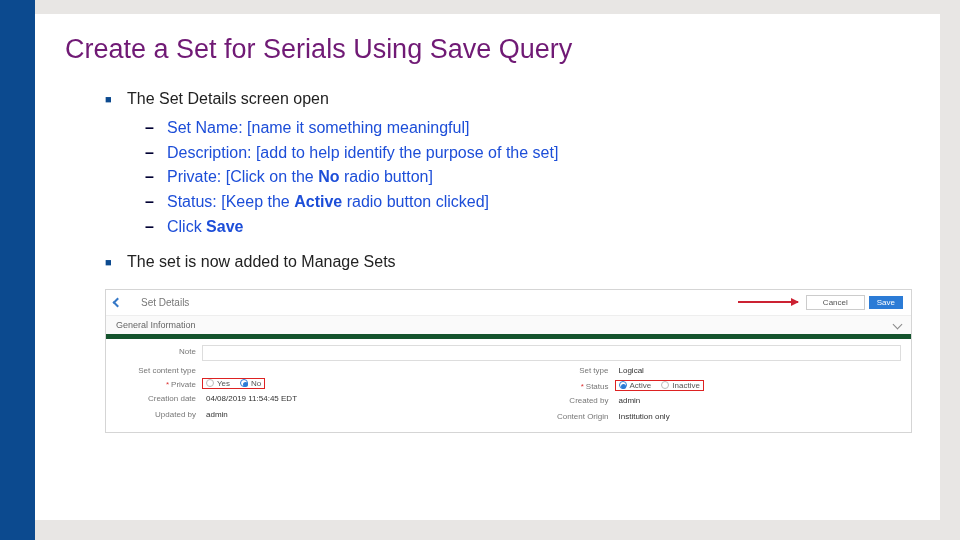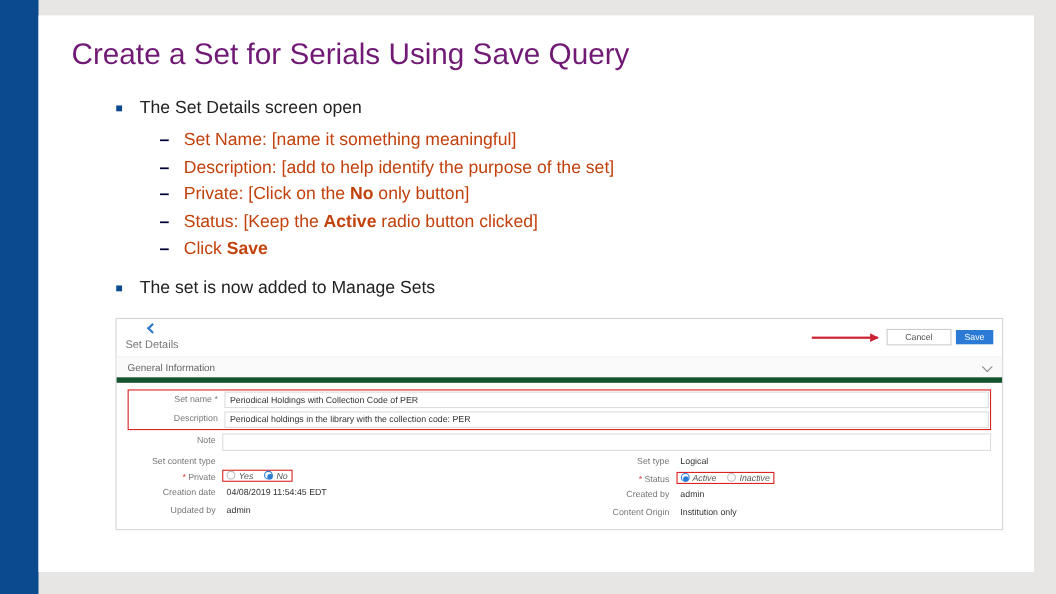--- a/index.html
+++ b/index.html
@@ -44,21 +44,21 @@
     position: absolute;
     left: 0;
     top: 4px;
     font-size: 11px;
     color: #0c4a8f;
   }
   .sub-list { list-style: none; margin: 4px 0 10px 18px; }
   .sub-item {
     position: relative;
     font-size: 16px;
-    color: #c2410c;
+    color: #1d4ed8;
     padding-left: 22px;
     line-height: 1.55;
   }
   .sub-item::before {
     content: "–";
     position: absolute;
     left: 0;
     color: #003;
     font-weight: bold;
   }
@@ -71,21 +71,21 @@
     background: #fff;
     flex-shrink: 0;
   }
   .shot-top {
     display: flex;
     align-items: center;
     justify-content: space-between;
     padding: 5px 8px;
     border-bottom: 1px solid #eee;
   }
-  .shot-top-left { display: flex; align-items: center; gap: 6px; flex-direction: column; }
+  .shot-top-left { display: flex; align-items: center; gap: 20px; }
   .back-ic {
     width: 7px; height: 7px;
     border-left: 2px solid #3578c7;
     border-bottom: 2px solid #3578c7;
     transform: rotate(45deg);
   }
   .shot-title { font-size: 10px; color: #777; }
   .shot-btns { display: flex; gap: 4px; align-items: center; }
   .arrow-red {
     width: 60px; height: 0;
@@ -172,40 +172,40 @@
   }
   .radio-dot.on::after {
     content: "";
     position: absolute;
     top: 1.5px; left: 1.5px;
     width: 5px; height: 5px;
     background: #2b7bd6;
     border-radius: 50%;
   }
   .radio-dot.off { border-color: #bbb; }
-  .radio-pair { display: flex; align-items: center; gap: 3px; font-size: 8px; color: #555; font-style: italic; }
+  .radio-pair { display: flex; align-items: center; gap: 3px; font-size: 8px; color: #555; }
   .req-star { color: #d33; margin-right: 2px; }
 </style>
 </head>
 <body>
 
 <div class="blue-bar"></div>
 
 <div class="white-panel">
 
   <h1 class="slide-title">Create a Set for Serials Using Save Query</h1>
 
   <ul class="bullet-list">
     <li class="bullet-item">
       <span>The Set Details screen open</span>
       <ul class="sub-list">
         <li class="sub-item">Set Name: [name it something meaningful]</li>
         <li class="sub-item">Description: [add to help identify the purpose of the set]</li>
         <li class="sub-item">
-          <span>Private: [Click on the </span><b>No</b><span> only button]</span>
+          <span>Private: [Click on the </span><b>No</b><span> radio button]</span>
         </li>
         <li class="sub-item">
           <span>Status: [Keep the </span><b>Active</b><span> radio button clicked]</span>
         </li>
         <li class="sub-item">
           <span>Click </span><b>Save</b>
         </li>
       </ul>
     </li>
     <li class="bullet-item">The set is now added to Manage Sets</li>
@@ -222,30 +222,20 @@
         <span class="btn-cancel">Cancel</span>
         <span class="btn-save">Save</span>
       </div>
     </div>
     <div class="shot-section-hdr">
       <span>General Information</span>
       <span class="chev"></span>
     </div>
     <div class="shot-body">
 
-      <div class="hl-red" style="padding:2px; margin-bottom:3px;">
-        <div class="fld-row">
-          <div class="fld-lbl">Set name *</div>
-          <div class="inp">Periodical Holdings with Collection Code of PER</div>
-        </div>
-        <div class="fld-row" style="margin-bottom:0;">
-          <div class="fld-lbl">Description</div>
-          <div class="inp">Periodical holdings in the library with the collection code: PER</div>
-        </div>
-      </div>
 
       <div class="fld-row">
         <div class="fld-lbl">Note</div>
         <div class="inp" style="height:16px;"></div>
       </div>
 
       <div class="two-col">
         <div>
           <div class="fld-row">
             <div class="fld-lbl">Set content type</div>

